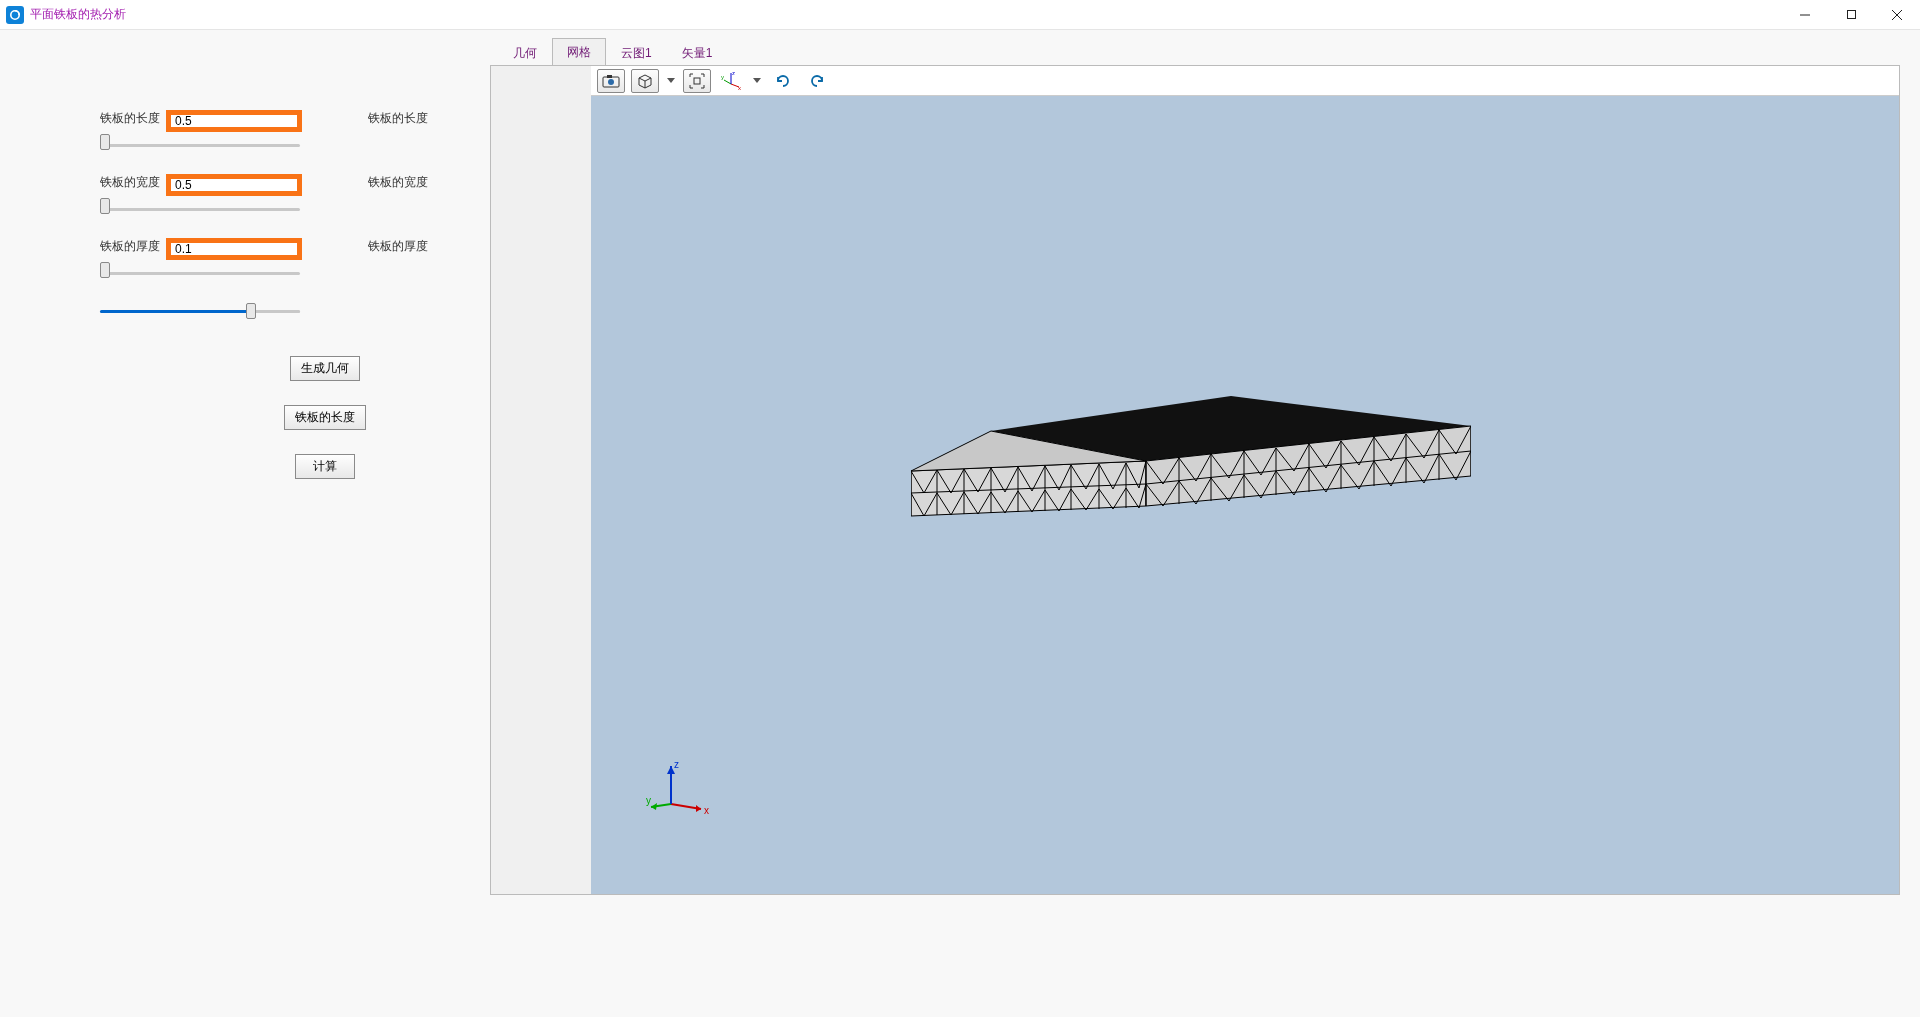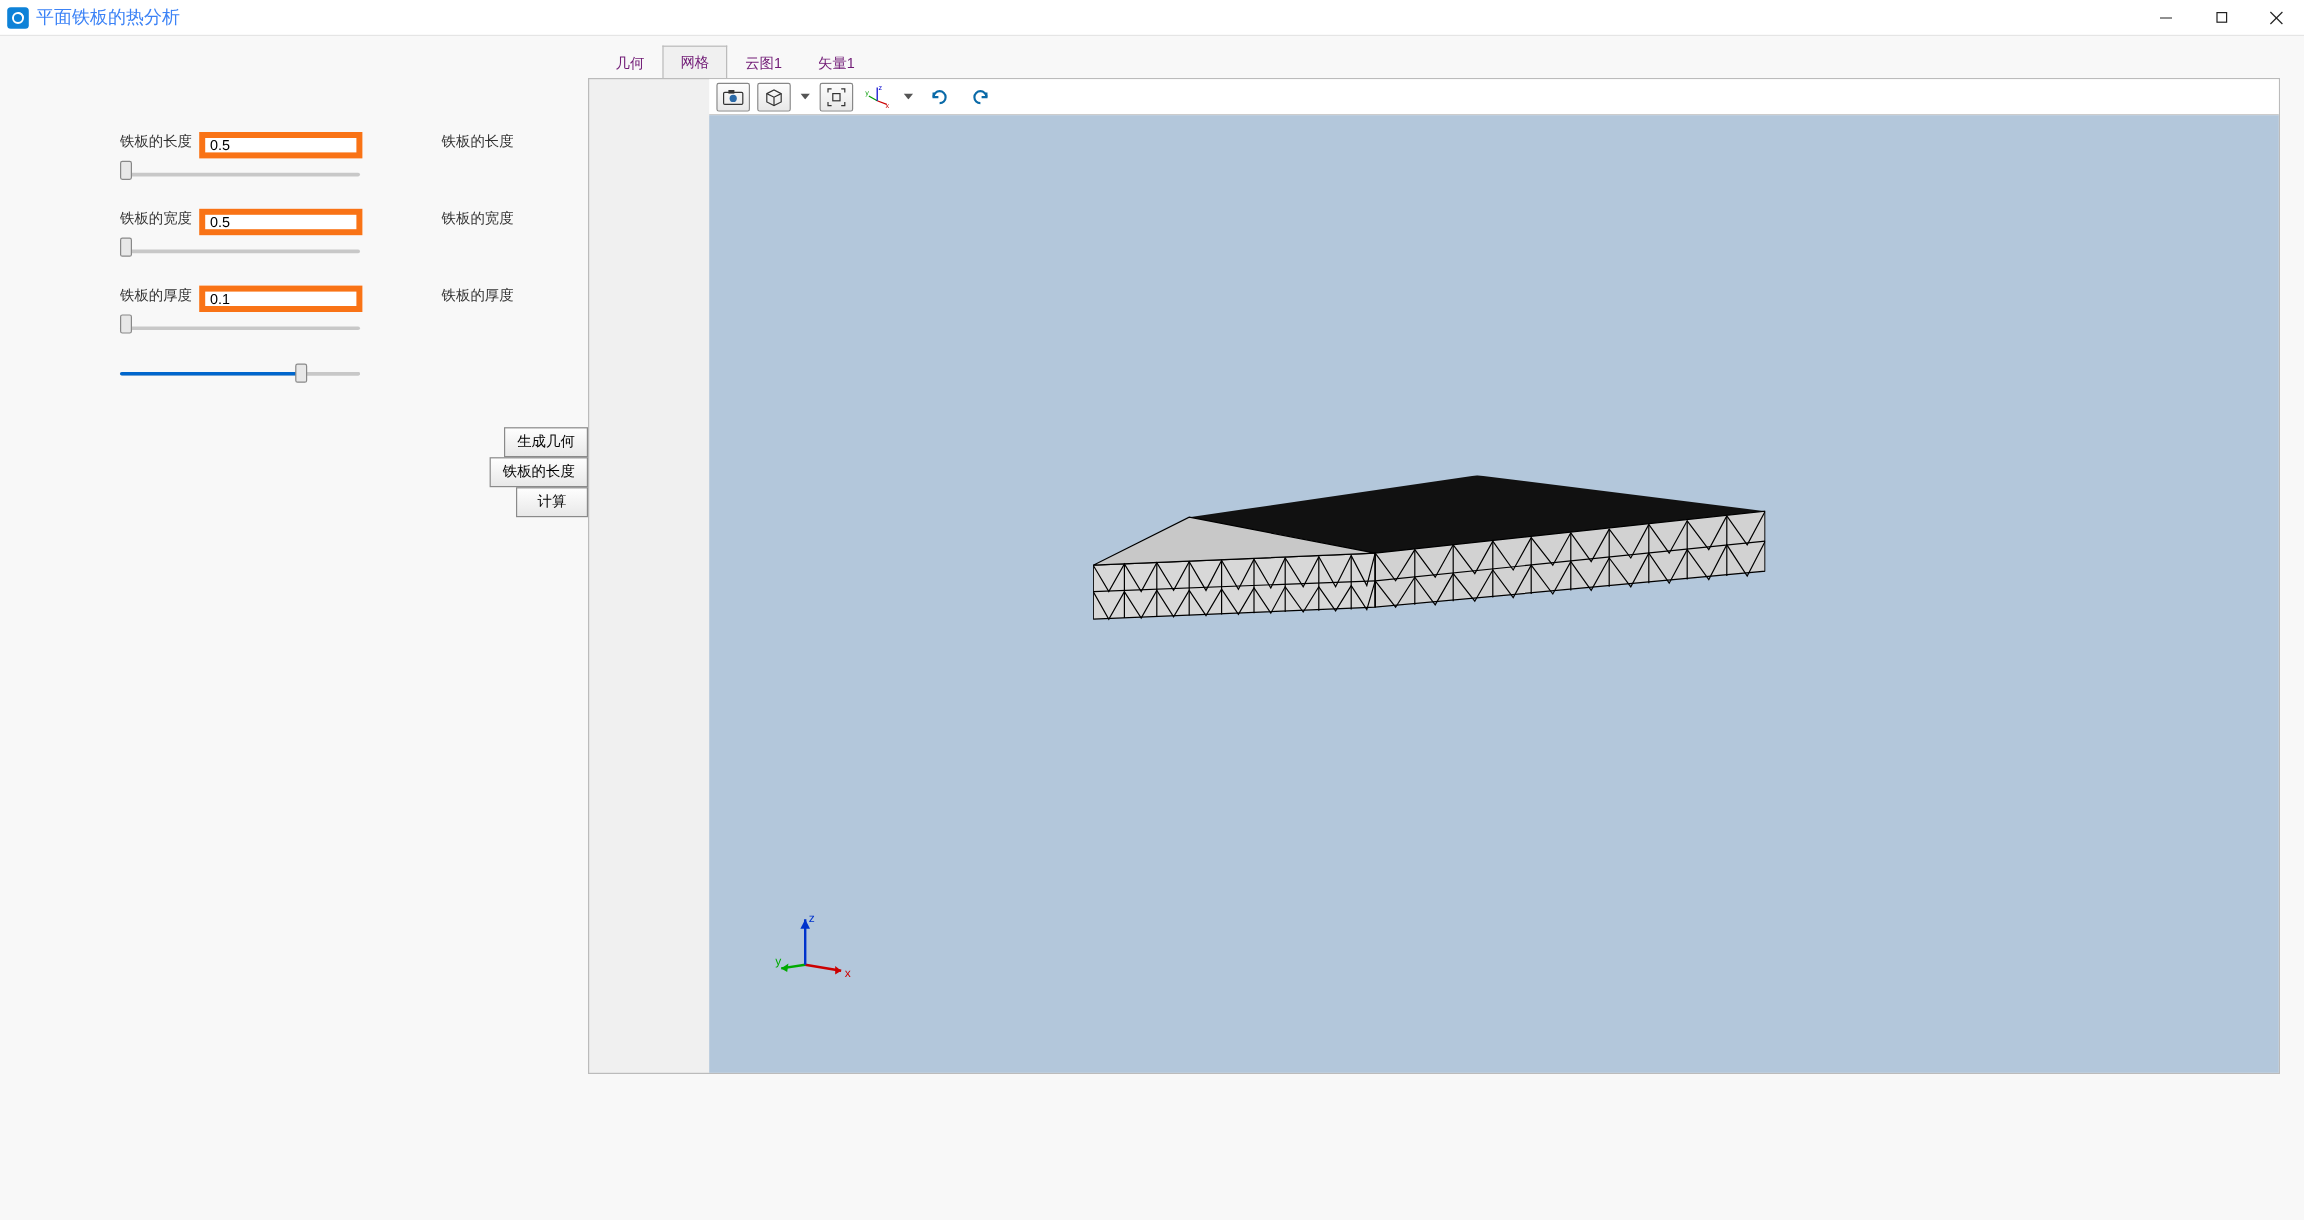--- a/index.html
+++ b/index.html
@@ -20,21 +20,21 @@
     border-bottom: 1px solid #e5e5e5;
   }
   .titlebar .app-icon {
     width: 18px; height: 18px;
     margin: 0 6px;
     border-radius: 3px;
     background: #0e82d8;
     display: flex; align-items: center; justify-content: center;
     color: #fff; font-weight: bold; font-size: 11px;
   }
-  .titlebar .title { flex: 0 0 auto; font-size: 15px; color: #3b82f6; }
+  .titlebar .title { flex: 0 0 auto; font-size: 12px; color: #a21caf; }
   .titlebar .spacer { flex: 1; }
   .winbtn {
     width: 46px; height: 30px;
     display: flex; align-items: center; justify-content: center;
     cursor: pointer;
   }
   .winbtn svg { stroke: #222; }
 
   .content {
     display: flex;
@@ -105,22 +105,22 @@
     border: 1px solid #888;
     border-radius: 2px;
     cursor: pointer;
   }
   .slider.blue::-moz-range-progress { background: #0066cc; height:3px; }
   .action-buttons {
     margin-top: 40px;
     margin-left: 60px;
     display: flex;
     flex-direction: column;
-    gap: 0;
-    align-items: flex-end;
+    gap: 24px;
+    align-items: center;
   }
   .action-btn {
     padding: 3px 10px;
     border: 1px solid #8a8a8a;
     background: linear-gradient(#fefefe, #e8e8e8);
     font-size: 12px;
     cursor: pointer;
     min-width: 60px;
   }
 

